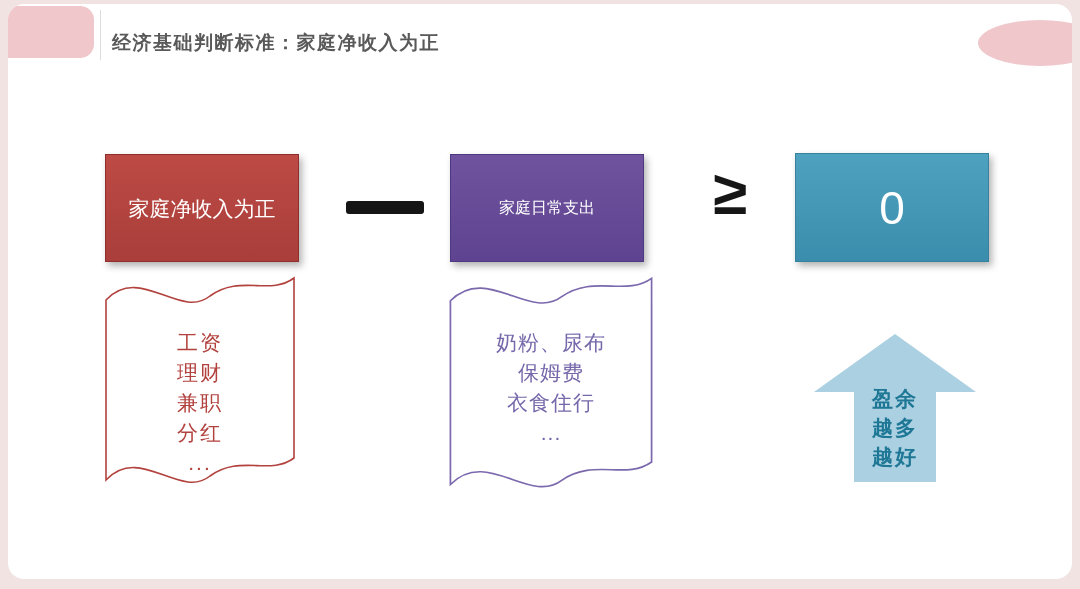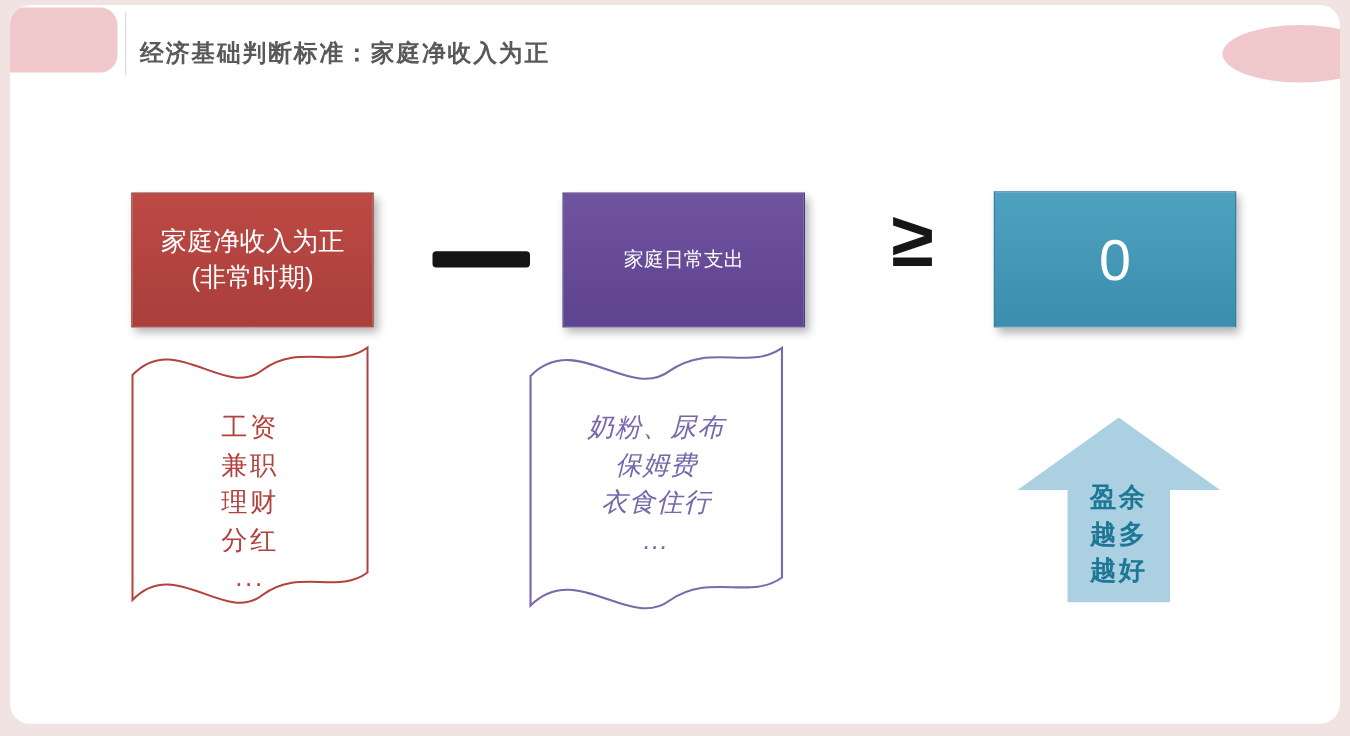--- a/index.html
+++ b/index.html
@@ -56,21 +56,21 @@
     background:#151515;border-radius:3px;
   }
   .gte{
     position:absolute;left:680px;top:158px;width:84px;text-align:center;
     font-size:62px;font-weight:700;color:#161616;line-height:1;
   }
   
   .flag{position:absolute;}
   .flag svg{position:absolute;left:0;top:0;width:100%;height:100%;}
   .flag-red{left:92px;top:258px;width:200px;height:245px;}
-  .flag-purple{left:410px;top:258px;width:214px;height:250px;font-style:italic;}
+  .flag-purple{left:436px;top:258px;width:214px;height:250px;}
   .flag-text{
     position:absolute;left:0;right:0;text-align:center;
     font-size:21px;line-height:30px;letter-spacing:2px;
   }
   .flag-red .flag-text{top:66px;color:#b2423e;}
   .flag-purple .flag-text{top:66px;color:#7668aa;letter-spacing:1px;}
   
   .arrow{position:absolute;left:806px;top:330px;width:162px;height:148px;font-weight:bold;}
   .arrow svg{position:absolute;left:0;top:0;width:100%;height:100%;}
   .arrow-text{
@@ -84,21 +84,20 @@
 <div class="canvas">
   <div class="slide">
 
     <div class="deco-left"></div>
     <div class="deco-right"></div>
     <div class="header-divider"></div>
     <div class="title">经济基础判断标准：家庭净收入为正</div>
 
     <div class="box red">
       <div>家庭净收入为正</div>
-      <div>(非常时期)</div>
     </div>
 
     <div class="minus-bar"></div>
 
     <div class="box purple">
       <div>家庭日常支出</div>
     </div>
 
     <div class="gte">≥</div>
 
@@ -107,22 +106,22 @@
     </div>
 
     <div class="flag flag-red">
       <svg viewBox="0 0 200 245" preserveAspectRatio="none">
         <path d="M 6,38 C 40,2 80,58 110,34 C 140,12 170,34 194,16
                  L 194,196
                  C 170,214 140,192 110,214 C 80,238 40,182 6,218 Z" fill="#ffffff" stroke="#b2423e" stroke-width="1.6"></path>
       </svg>
       <div class="flag-text">
         <div>工资</div>
+        <div>理财</div>
         <div>兼职</div>
-        <div>理财</div>
         <div>分红</div>
         <div>...</div>
       </div>
     </div>
 
     <div class="flag flag-purple">
       <svg viewBox="0 0 200 245" preserveAspectRatio="none">
         <path d="M 6,38 C 40,2 80,58 110,34 C 140,12 170,34 194,16
                  L 194,196
                  C 170,214 140,192 110,214 C 80,238 40,182 6,218 Z" fill="#ffffff" stroke="#7b68ad" stroke-width="1.6"></path>

